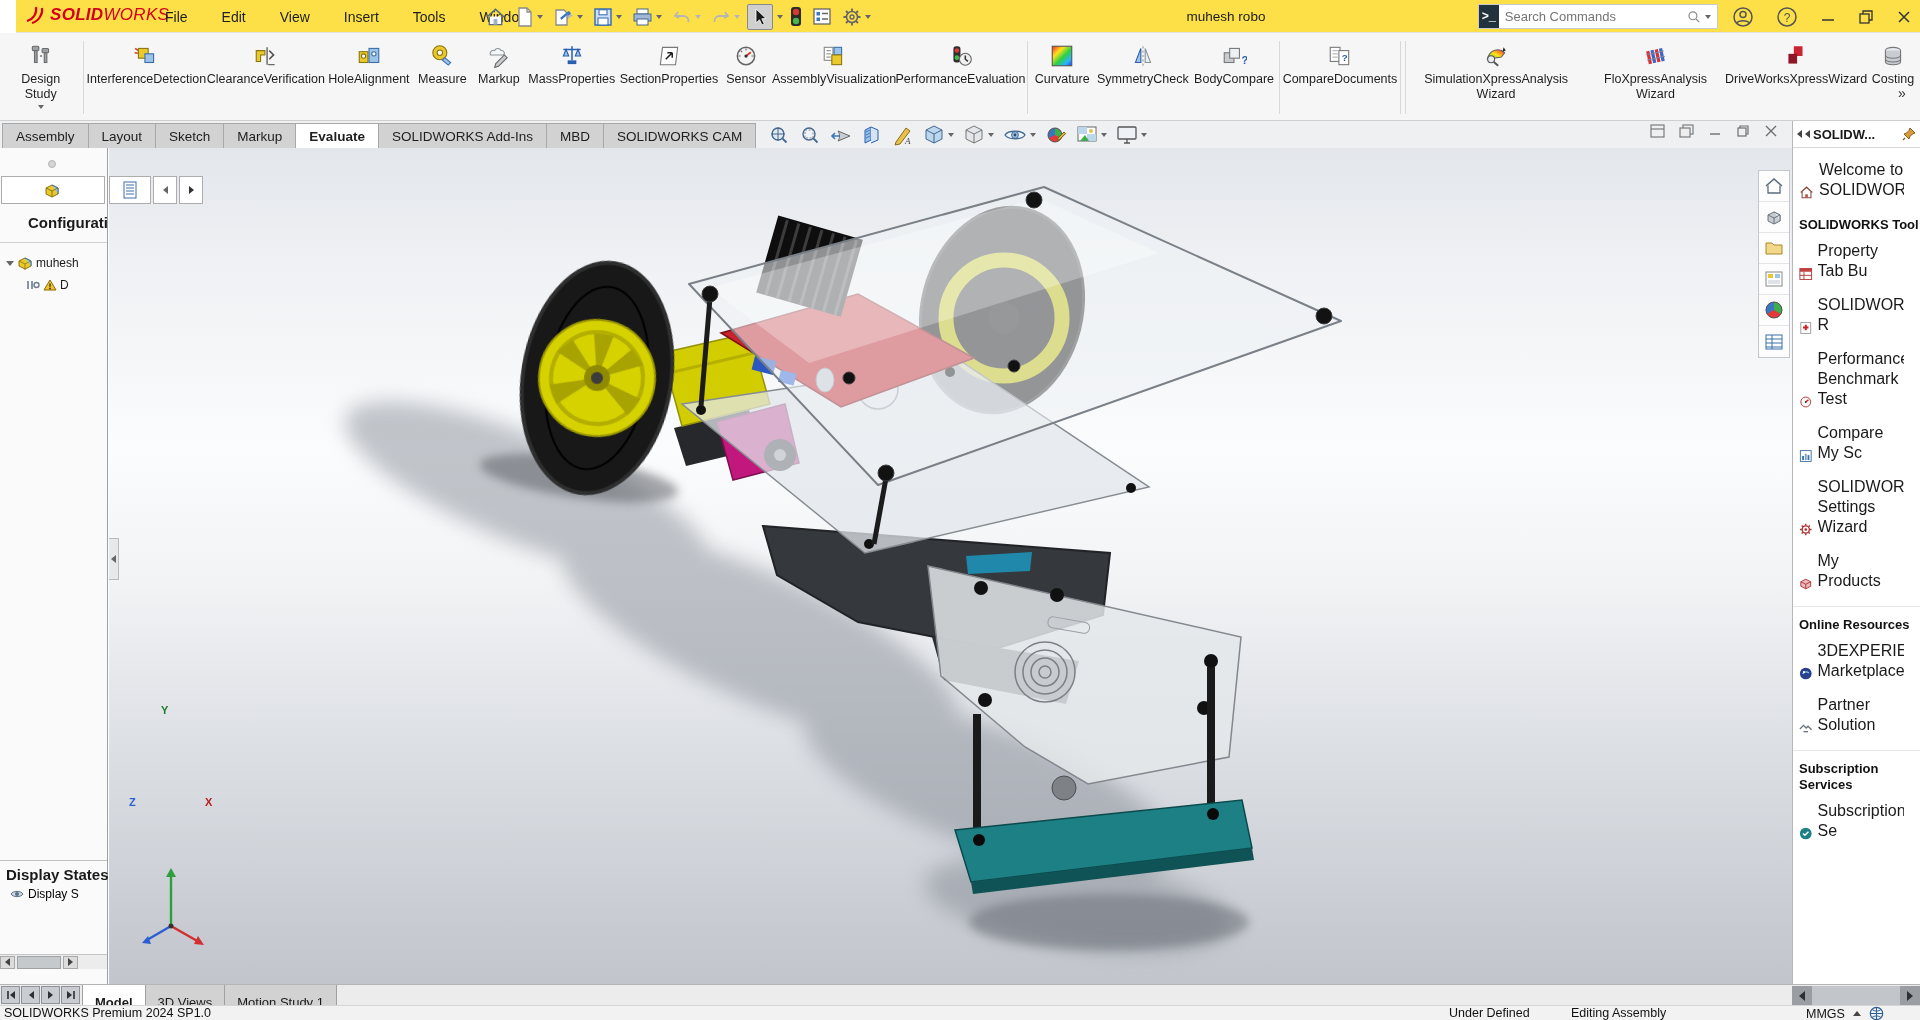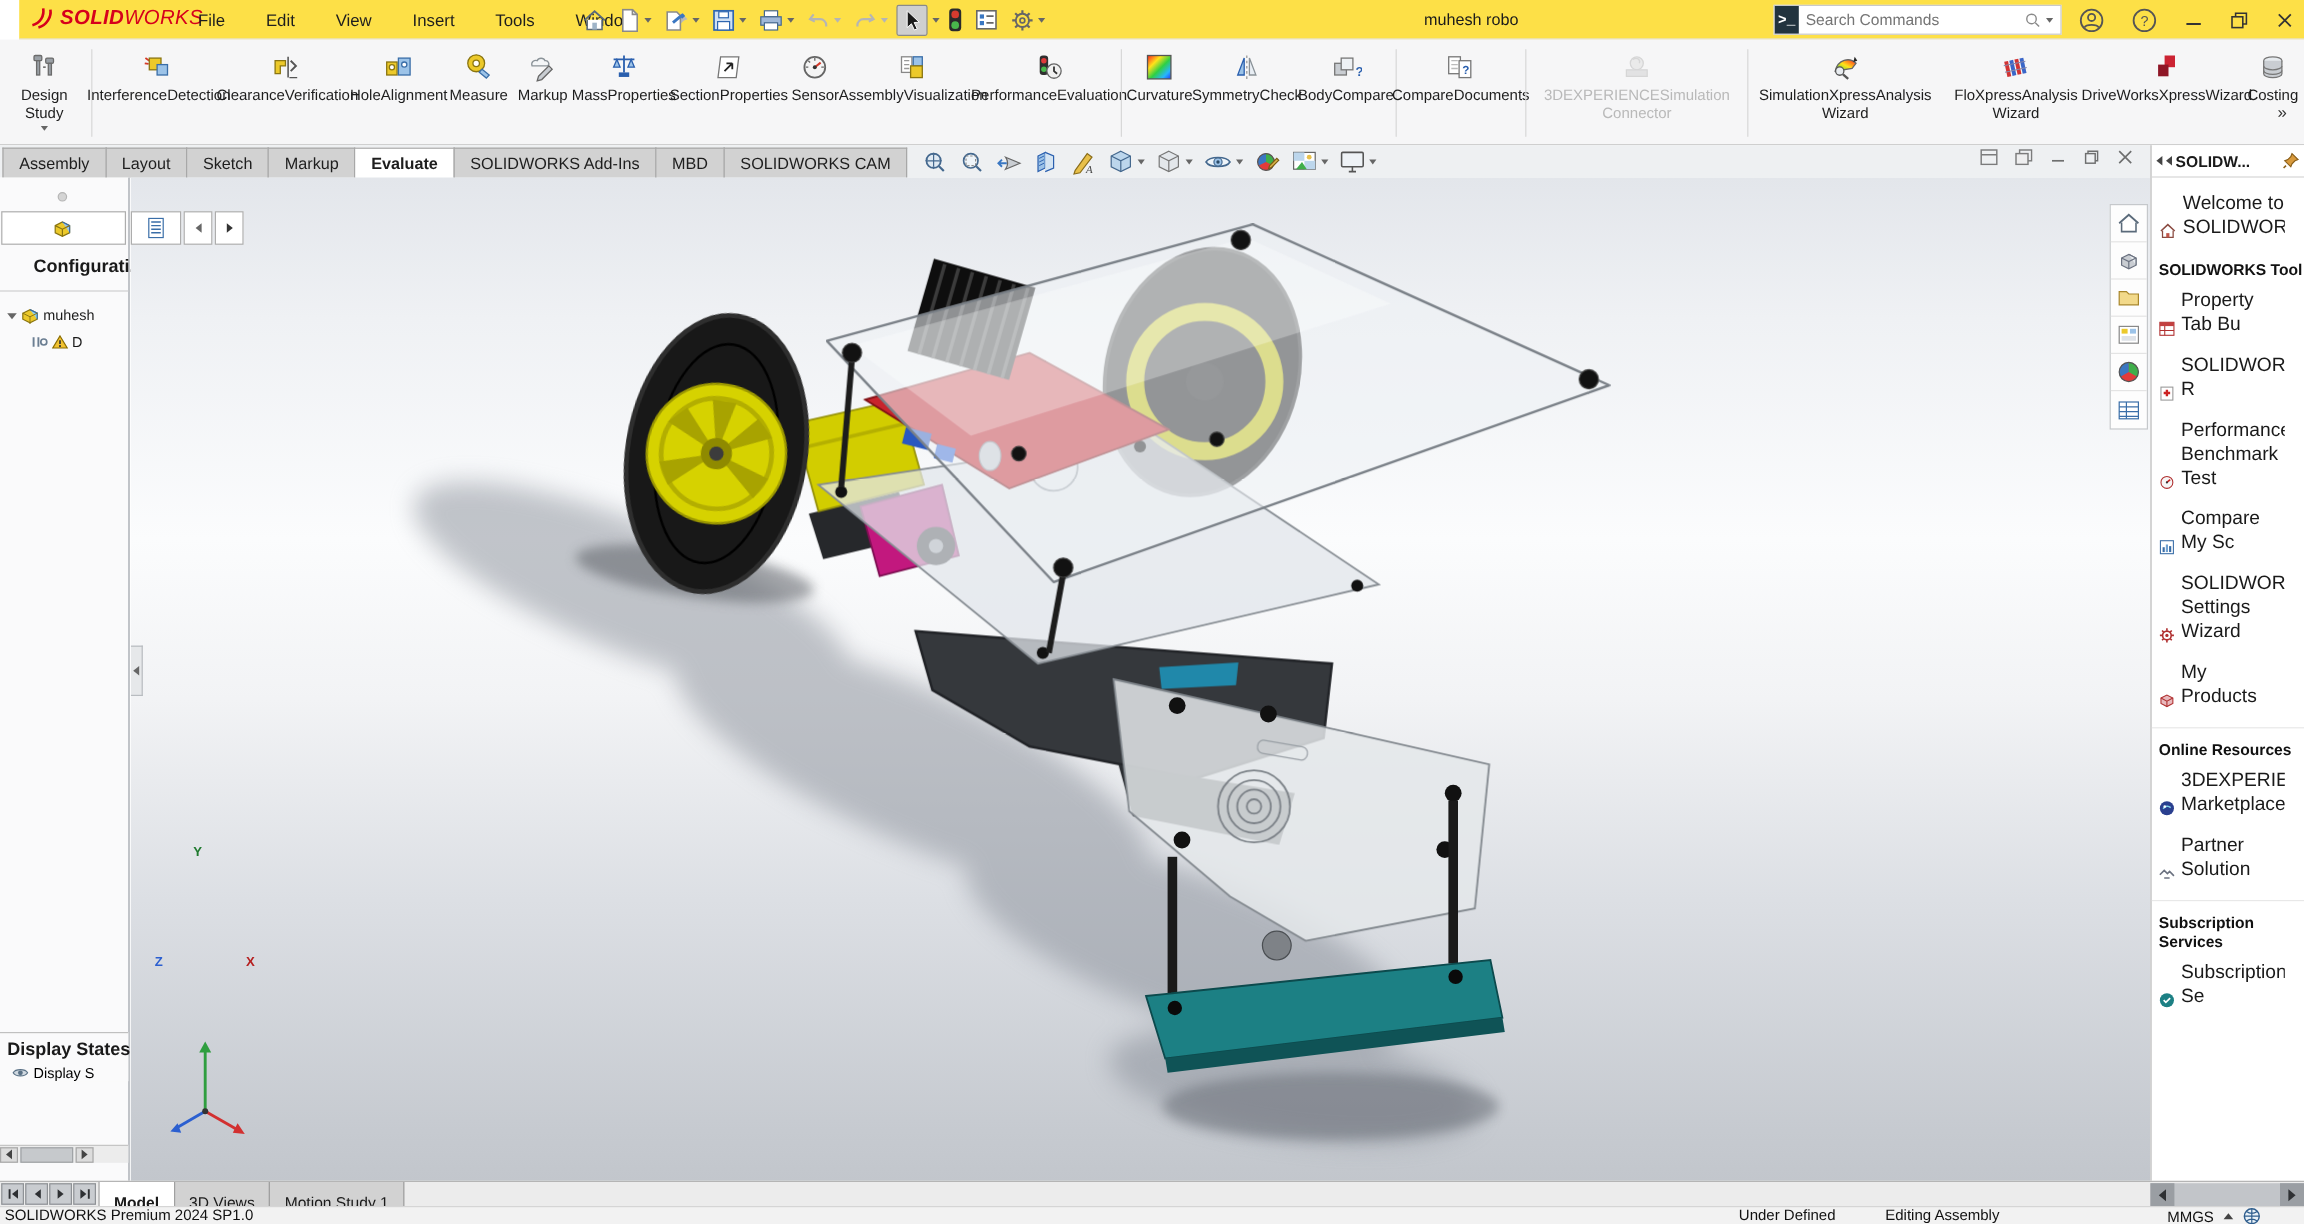--- a/index.html
+++ b/index.html
@@ -413,30 +413,20 @@
           <rect x="3" y="4" width="9" height="13" fill="#fff" stroke="#777"></rect>
           <path d="M5 7h5M5 10h5M5 13h5" stroke="#bbb"></path>
           <rect x="11" y="7" width="9" height="13" fill="#fff" stroke="#777"></rect>
           <text x="13.5" y="17" font-size="9" fill="#2a5fae" font-weight="bold" font-family="Liberation Sans, sans-serif">?</text>
         </svg>
       </span>
     <span class="rlabel"><span>Compare</span><span>Documents</span></span>
   </div>
   <div class="rsep"></div>
 
-  <div class="ritem disabled">
-    <span class="ricon">
-        <svg width="26" height="26" viewBox="0 0 24 24">
-          <circle cx="12" cy="9" r="5" fill="#dcdcdc" stroke="#b0b0b0"></circle>
-          <path d="M4 14h16v5H4z" fill="#cccccc" stroke="#b0b0b0"></path>
-          <path d="M9 6c3-2 6 0 5 3" fill="none" stroke="#b0b0b0"></path>
-        </svg>
-      </span>
-    <span class="rlabel"><span>3DEXPERIENCE</span><span>Simulation Connector</span></span>
-  </div>
   <div class="rsep"></div>
 
   <div class="ritem">
     <span class="ricon">
         <svg width="26" height="26" viewBox="0 0 24 24">
           <defs>
             <linearGradient id="rb2" x1="0" y1="1" x2="1" y2="0">
               <stop offset="0" stop-color="#2fd043"></stop>
               <stop offset=".5" stop-color="#ffe21a"></stop>
               <stop offset="1" stop-color="#ff2020"></stop>

